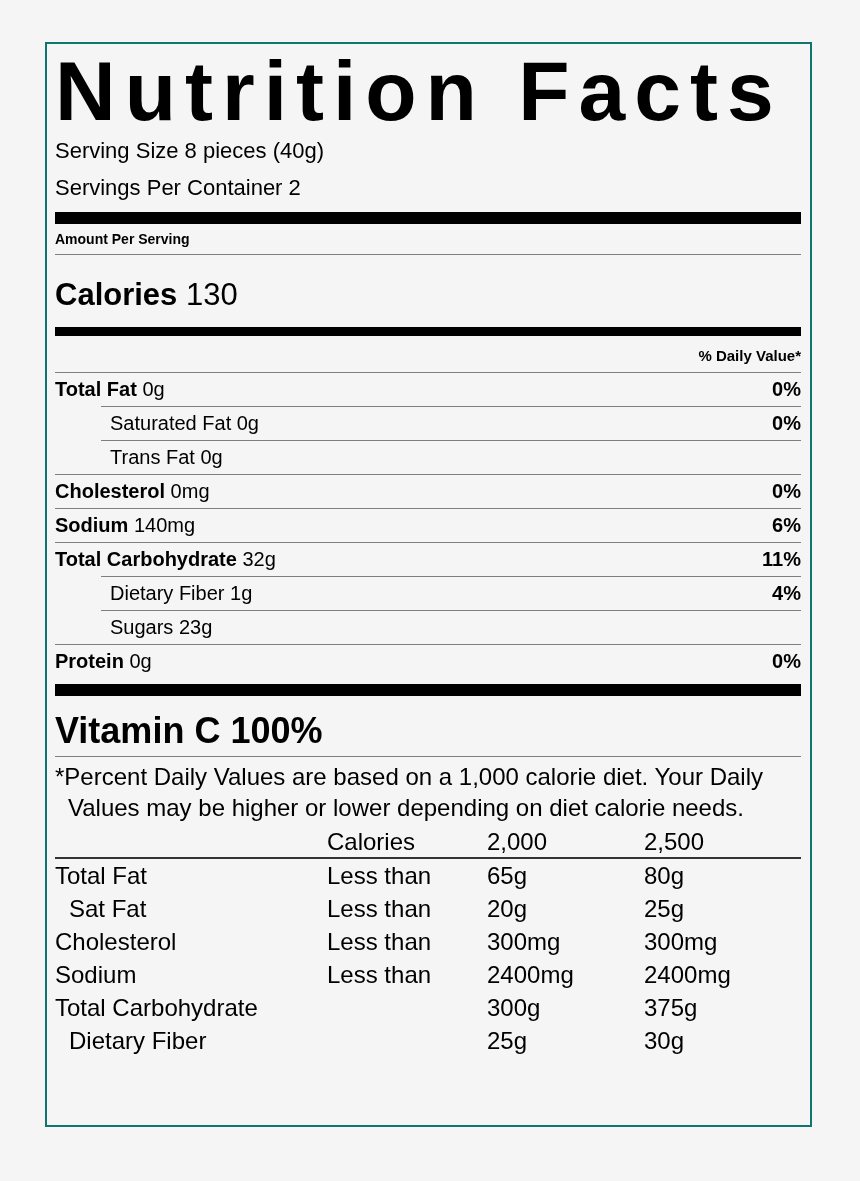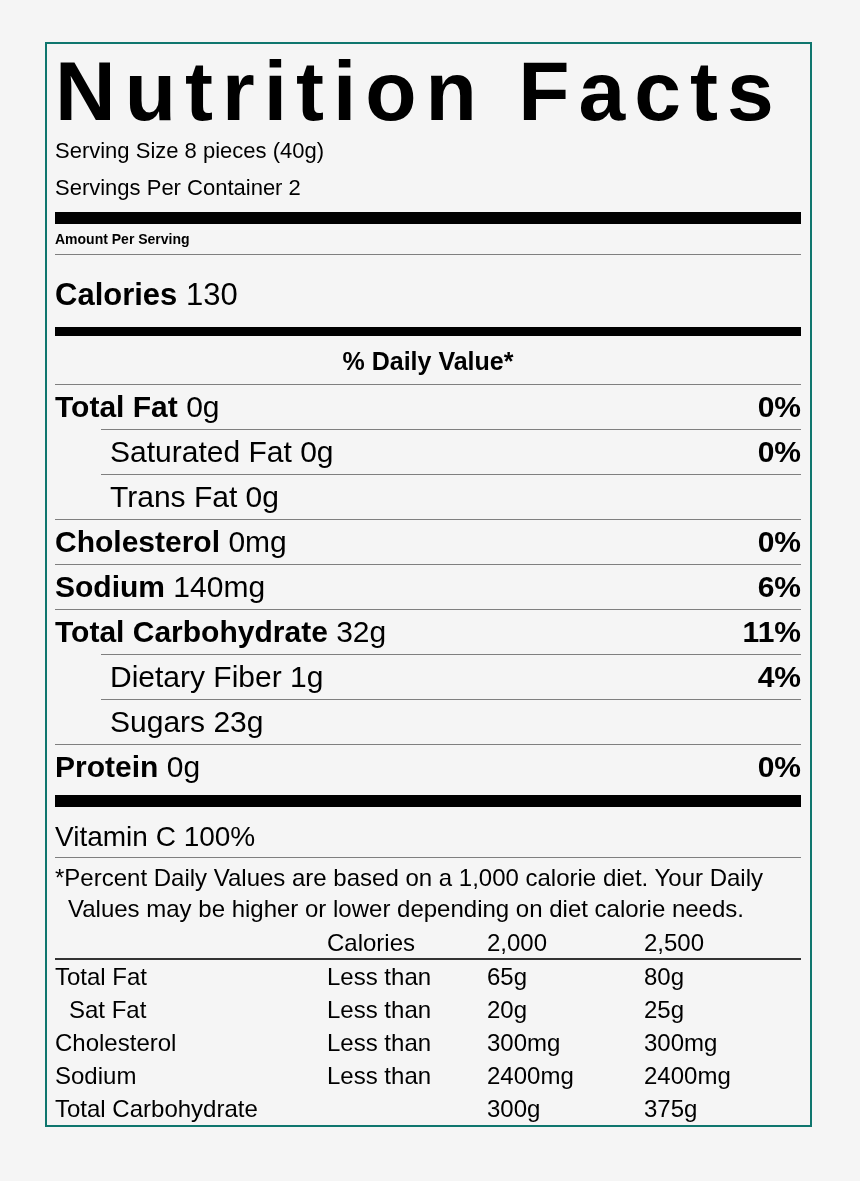--- a/index.html
+++ b/index.html
@@ -47,44 +47,45 @@
     padding: 2px 0 7px 0;
     border-bottom: 1px solid #7f7f7f;
   }
   .calories-row {
     font-size: 31px;
     padding: 6px 0 9px 0;
     margin-top: 16px;
   }
   .calories-row b { font-weight: bold; }
   .dv-header {
-    font-size: 25px;
-    font-weight: bold;
-    text-align: center;
+    font-size: 15px;
+    font-weight: bold;
+    text-align: right;
     padding: 7px 0 8px 0;
   }
   .nrow {
     display: flex;
     justify-content: space-between;
     align-items: baseline;
-    font-size: 30px;
+    font-size: 20px;
     padding: 5px 0 5px 0;
     border-top: 1px solid #7f7f7f;
   }
   .nrow .nname b { font-weight: bold; }
   .nrow .ndv { font-weight: bold; }
   .nrow.indent {
     margin-left: 46px;
     padding-left: 9px;
     text-align: right;
   }
   .vitamin-row {
-    font-size: 28px;
+    font-size: 36px;
     padding: 9px 0 4px 0;
     border-bottom: 1px solid #7f7f7f;
+    font-weight: bold;
   }
   .footnote {
     font-size: 24px;
     line-height: 31px;
     padding-top: 4px;
   }
   .footnote .fline2 { padding-left: 13px; }
   .dv-table {
     margin-top: 4px;
     font-size: 24px;

